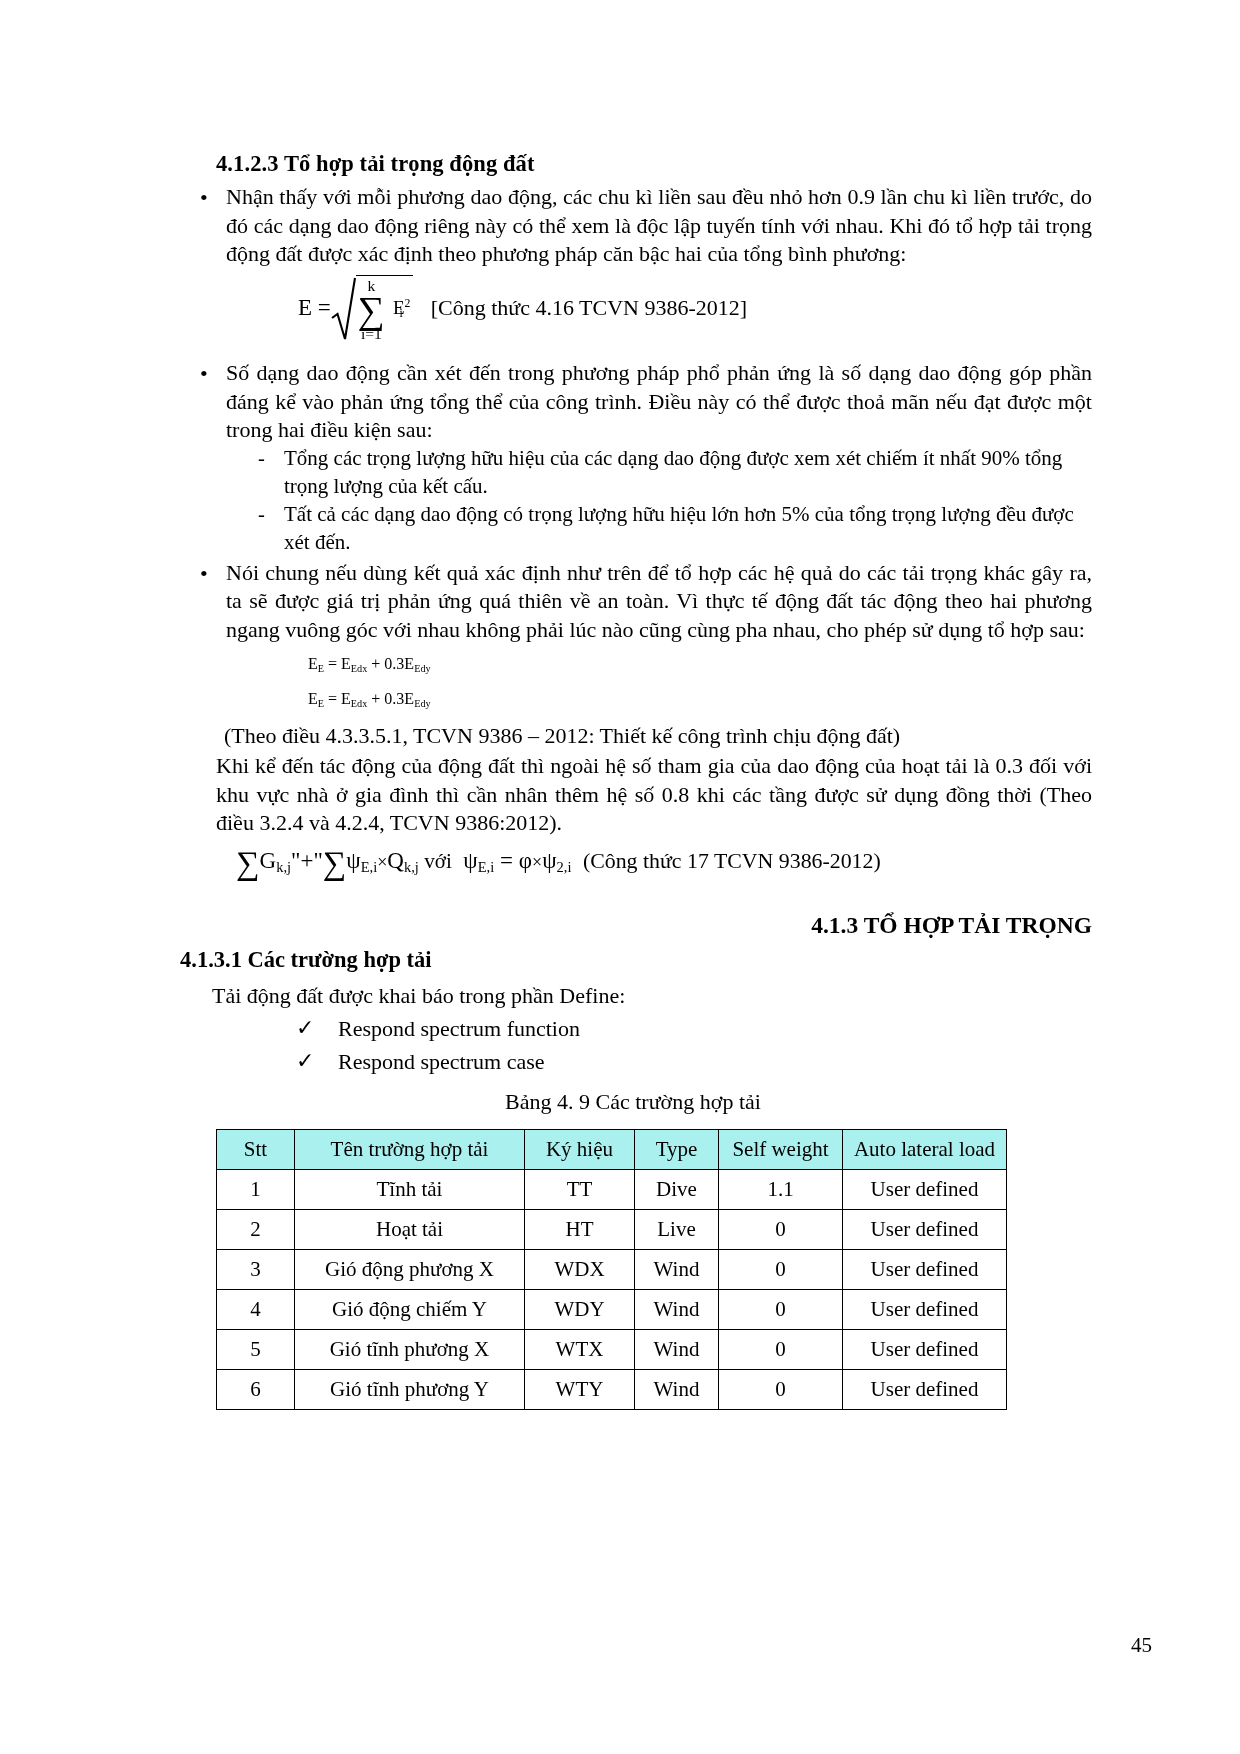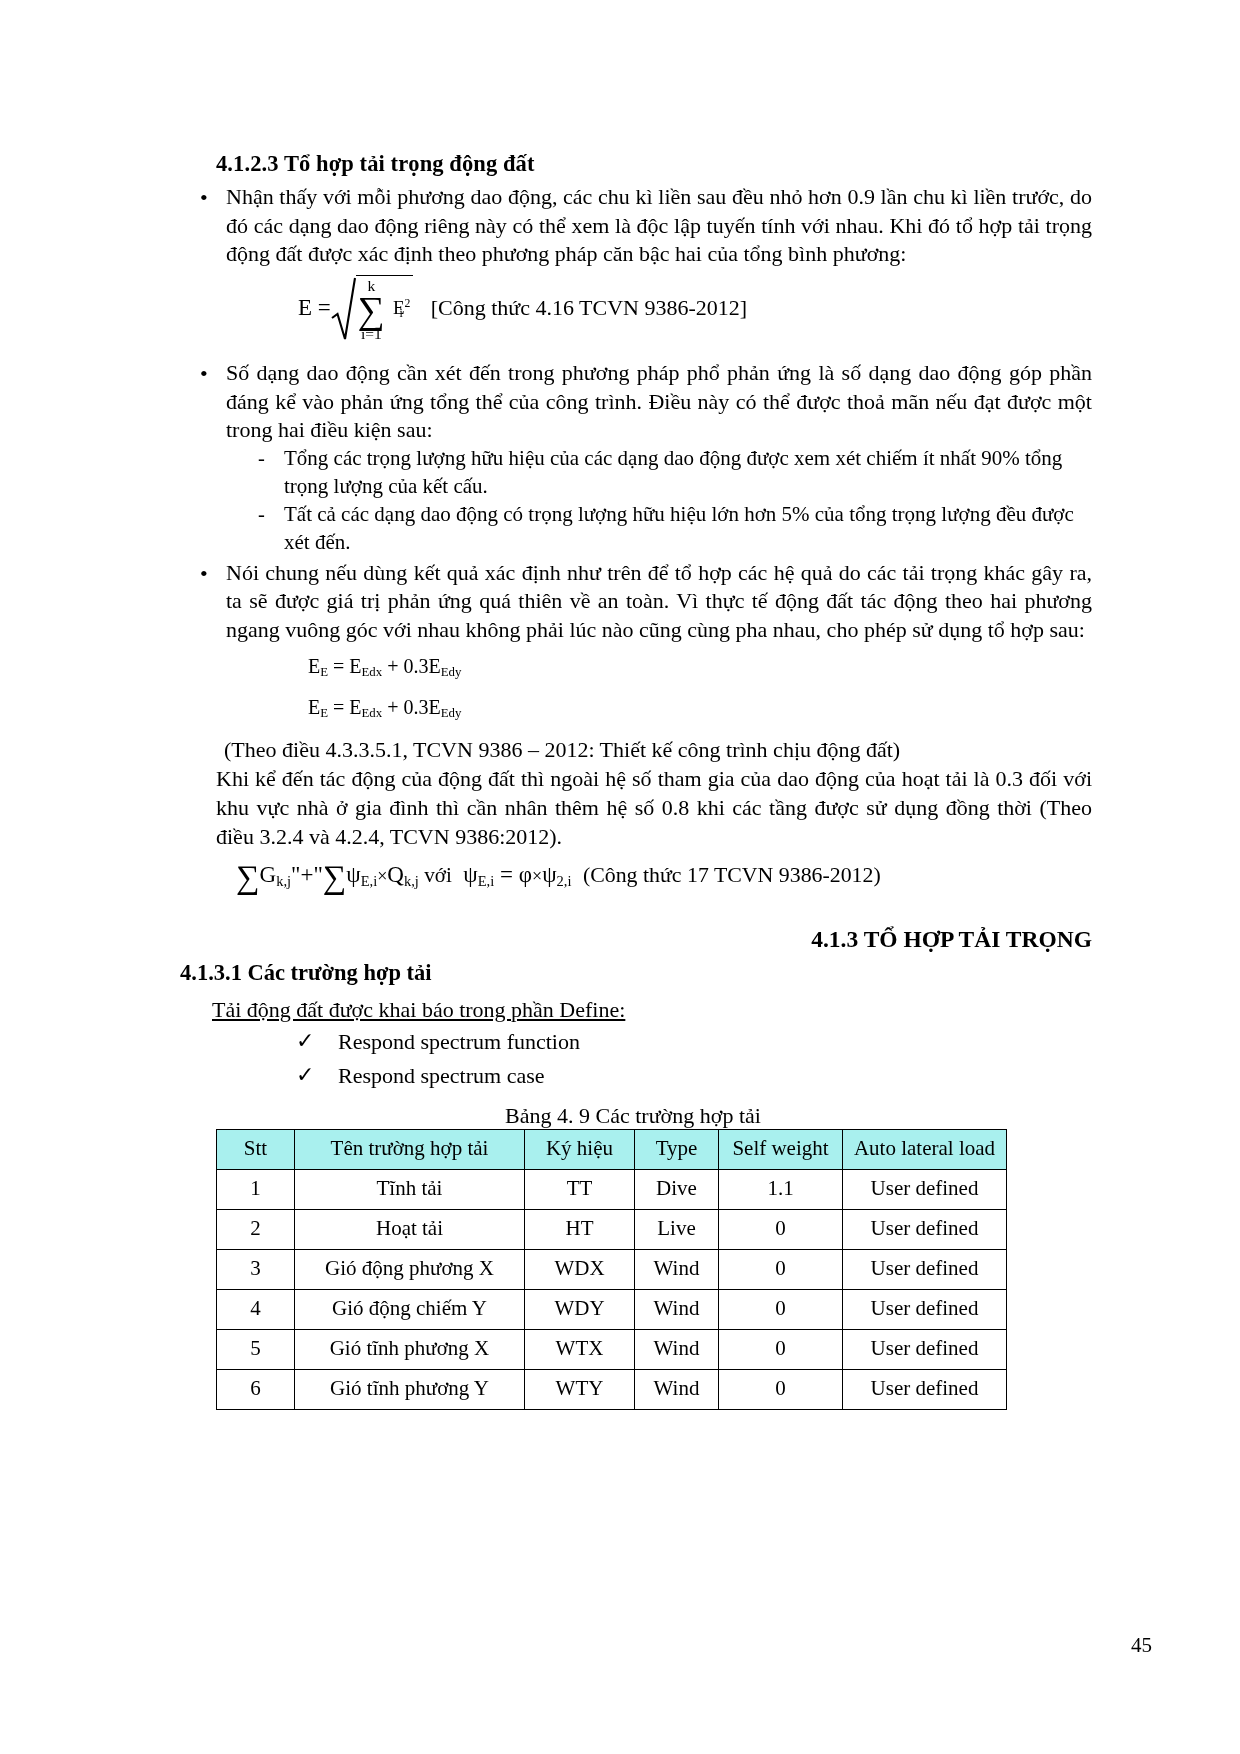--- a/index.html
+++ b/index.html
@@ -165,21 +165,21 @@
     align-self: center;
     padding-bottom: 2px;
   }
   .bracket-note {
     font-size: 22px;
     margin-left: 18px;
     align-self: center;
   }
 
   .eq-line {
-    font-size: 20px;
+    font-size: 16px;
     margin-top: 10px;
     padding-left: 160px;
     white-space: nowrap;
   }
   .eq-line sub { font-size: 0.64em; vertical-align: -0.27em; }
 
   .sum-line {
     font-size: 23px;
     margin-top: 10px;
     padding-left: 88px;
@@ -210,20 +210,21 @@
 
   .caption {
     text-align: center;
     font-size: 22px;
     margin-top: 12px;
     padding-left: 26px;
   }
 
   
   .tbl-wrap {
+    margin-top: 14px;
     padding-left: 68px;
   }
   table.loadcases {
     border-collapse: collapse;
     width: 790px;
     table-layout: fixed;
   }
   table.loadcases th,
   table.loadcases td {
     border: 1.6px solid #000000;
@@ -313,21 +314,21 @@
       <p class="para" style="text-align:left;margin-left:8px;">(Theo điều 4.3.3.5.1, TCVN 9386 – 2012: Thiết kế công trình chịu động đất)</p>
       <p class="para" style="margin-top:1px;">Khi kể đến tác động của động đất thì ngoài hệ số tham gia của dao động của hoạt tải là 0.3 đối với khu vực nhà ở gia đình thì cần nhân thêm hệ số 0.8 khi các tầng được sử dụng đồng thời (Theo điều 3.2.4 và 4.2.4, TCVN 9386:2012).</p>
     </div>
 
     <div class="sum-line math"><span class="sig">∑</span><span>G</span><sub>k,j</sub><span>"+"</span><span class="sig">∑</span><span>ψ</span><sub>E,i</sub><span class="times">×</span><span>Q</span><sub>k,j</sub><span style="font-size:0.92em;">&nbsp;</span><span style="font-size:0.92em;">với</span>&nbsp;&nbsp;<span>ψ</span><sub>E,i</sub>&nbsp;<span>=</span>&nbsp;<span>φ</span><span class="times">×</span><span>ψ</span><sub>2,i</sub>&nbsp;&nbsp;<span style="font-size:0.95em;">(Công thức 17 TCVN 9386-2012)</span></div>
 
     <h2 class="main-head" style="margin-top:34px;text-align:right;">4.1.3 TỔ HỢP TẢI TRỌNG</h2>
 
     <h3 class="sec-head">4.1.3.1  Các trường hợp tải</h3>
 
-    <p class="para" style="padding-left:64px;margin-top:8px;text-align:left;text-decoration:underline;">Tải động đất được khai báo trong phần Define:</p>
+    <p class="para" style="padding-left:64px;margin-top:8px;text-align:left;">Tải động đất được khai báo trong phần Define:</p>
 
     <div class="check-item">
       <span class="check-mark">✓</span>
       <span>Respond spectrum function</span>
     </div>
     <div class="check-item">
       <span class="check-mark">✓</span>
       <span>Respond spectrum case</span>
     </div>
 

